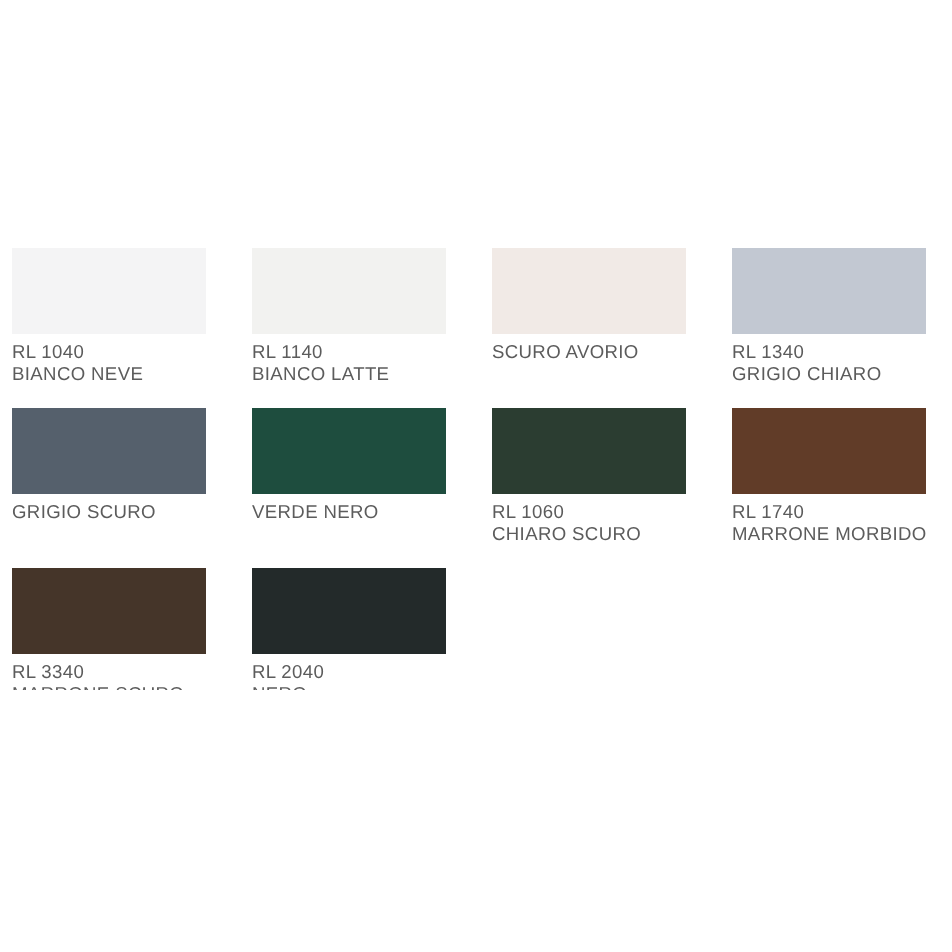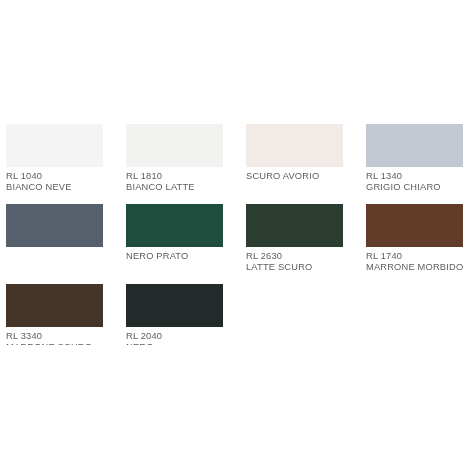--- a/index.html
+++ b/index.html
@@ -84,53 +84,54 @@
         <div class="swatch-cell">
           <div class="swatch-chip" style="background: rgb(244, 244, 245);"></div>
           <div class="swatch-labels">
             <span class="swatch-code">RL 1040</span>
             <span class="swatch-name">BIANCO NEVE</span>
           </div>
         </div>
         <div class="swatch-cell">
           <div class="swatch-chip" style="background: rgb(242, 242, 240);"></div>
           <div class="swatch-labels">
-            <span class="swatch-code">RL 1810</span>
+            <span class="swatch-code">RL 1140</span>
             <span class="swatch-name">BIANCO LATTE</span>
           </div>
         </div>
         <div class="swatch-cell">
           <div class="swatch-chip" style="background: rgb(241, 234, 230);"></div>
           <div class="swatch-labels">
             <span class="swatch-name">SCURO AVORIO</span>
           </div>
         </div>
         <div class="swatch-cell">
           <div class="swatch-chip" style="background: rgb(194, 200, 210);"></div>
           <div class="swatch-labels">
             <span class="swatch-code">RL 1340</span>
             <span class="swatch-name">GRIGIO CHIARO</span>
           </div>
         </div>
         <div class="swatch-cell">
           <div class="swatch-chip" style="background: rgb(85, 96, 108);"></div>
           <div class="swatch-labels">
+            <span class="swatch-name">GRIGIO SCURO</span>
           </div>
         </div>
         <div class="swatch-cell">
           <div class="swatch-chip" style="background: rgb(30, 77, 62);"></div>
           <div class="swatch-labels">
-            <span class="swatch-name">NERO PRATO</span>
+            <span class="swatch-name">VERDE NERO</span>
           </div>
         </div>
         <div class="swatch-cell">
           <div class="swatch-chip" style="background: rgb(43, 61, 49);"></div>
           <div class="swatch-labels">
-            <span class="swatch-code">RL 2630</span>
-            <span class="swatch-name">LATTE SCURO</span>
+            <span class="swatch-code">RL 1060</span>
+            <span class="swatch-name">CHIARO SCURO</span>
           </div>
         </div>
         <div class="swatch-cell">
           <div class="swatch-chip" style="background: rgb(97, 60, 40);"></div>
           <div class="swatch-labels">
             <span class="swatch-code">RL 1740</span>
             <span class="swatch-name">MARRONE MORBIDO</span>
           </div>
         </div>
         <div class="swatch-cell">

